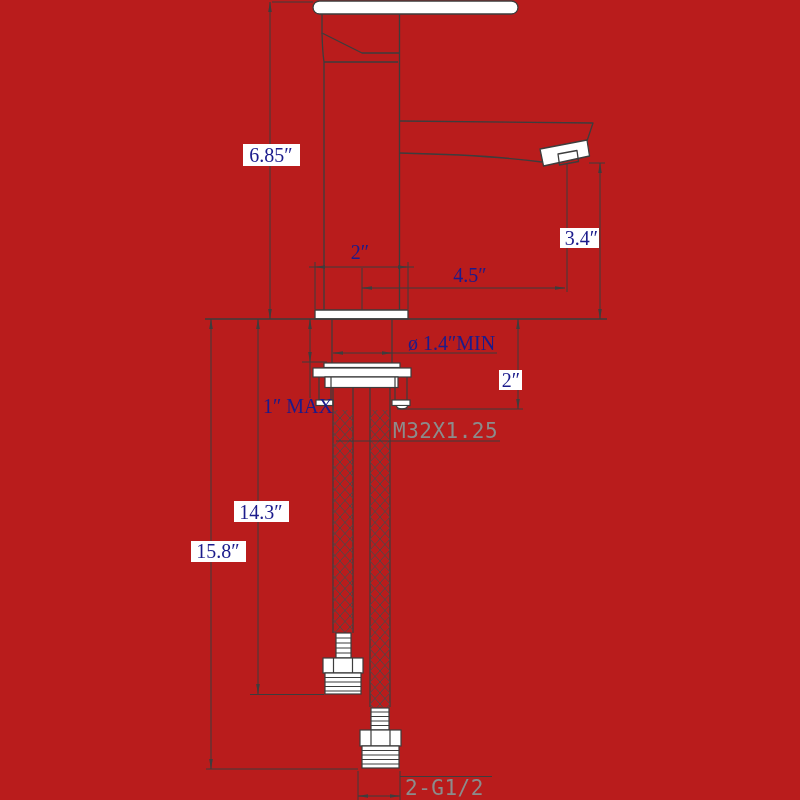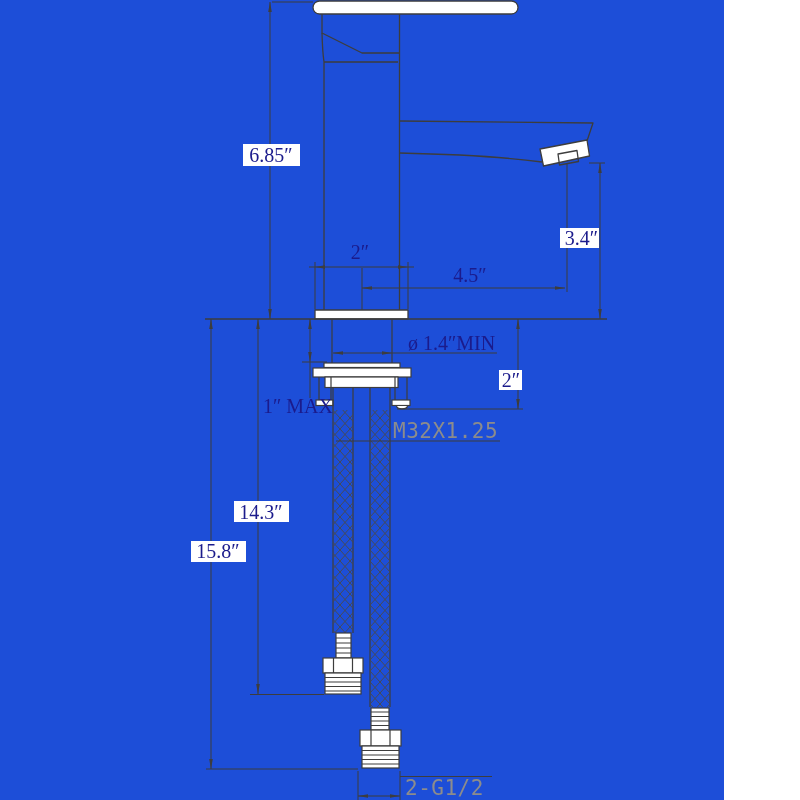--- a/index.html
+++ b/index.html
@@ -1,16 +1,16 @@
 <!DOCTYPE html>
 <html><head>
 <meta charset="utf-8">
 <style>
   html,body{margin:0;padding:0;background:#ffffff;}
-  .canvas{position:relative;width:724px;height:800px;background:#1d4ed8;overflow:hidden;}
+  .canvas{position:relative;width:800px;height:800px;background:#b91c1c;overflow:hidden;}
   svg{display:block;}
   text{font-family:"Liberation Serif","DejaVu Serif",serif;font-size:20px;}
   text.tech{font-family:"DejaVu Sans Mono","Liberation Mono",monospace;font-size:21px;letter-spacing:0.5px;}
 </style>
 </head>
 <body>
 
 <div class="canvas">
 <svg width="800" height="800" viewBox="0 0 800 800" xmlns="http://www.w3.org/2000/svg">
   <defs>

